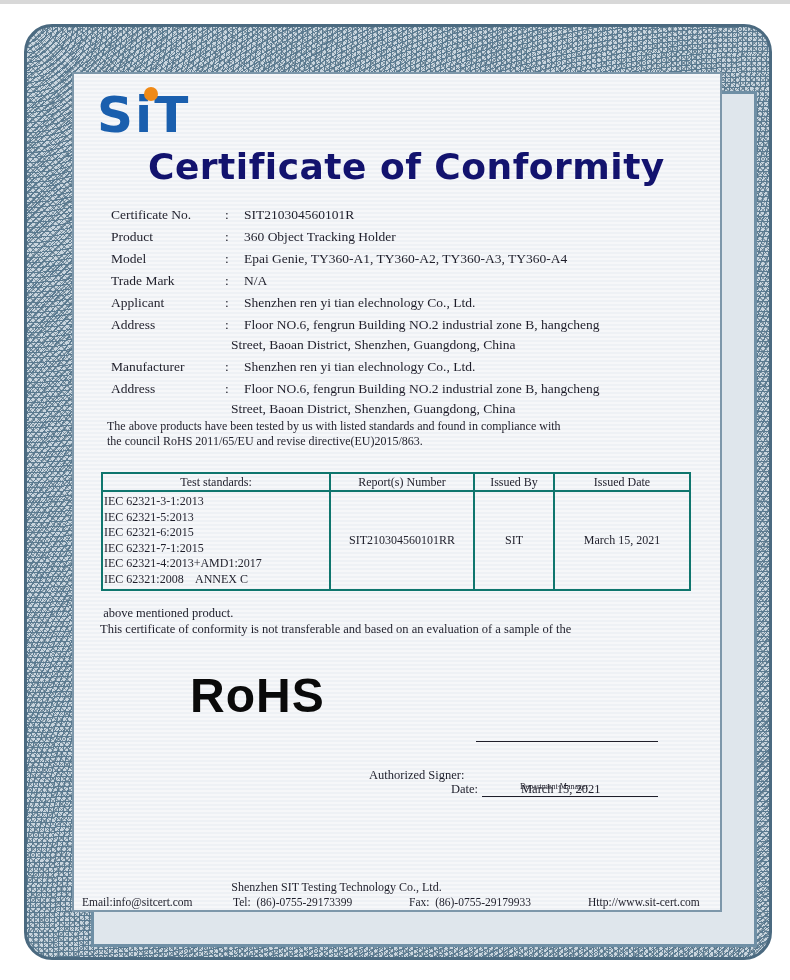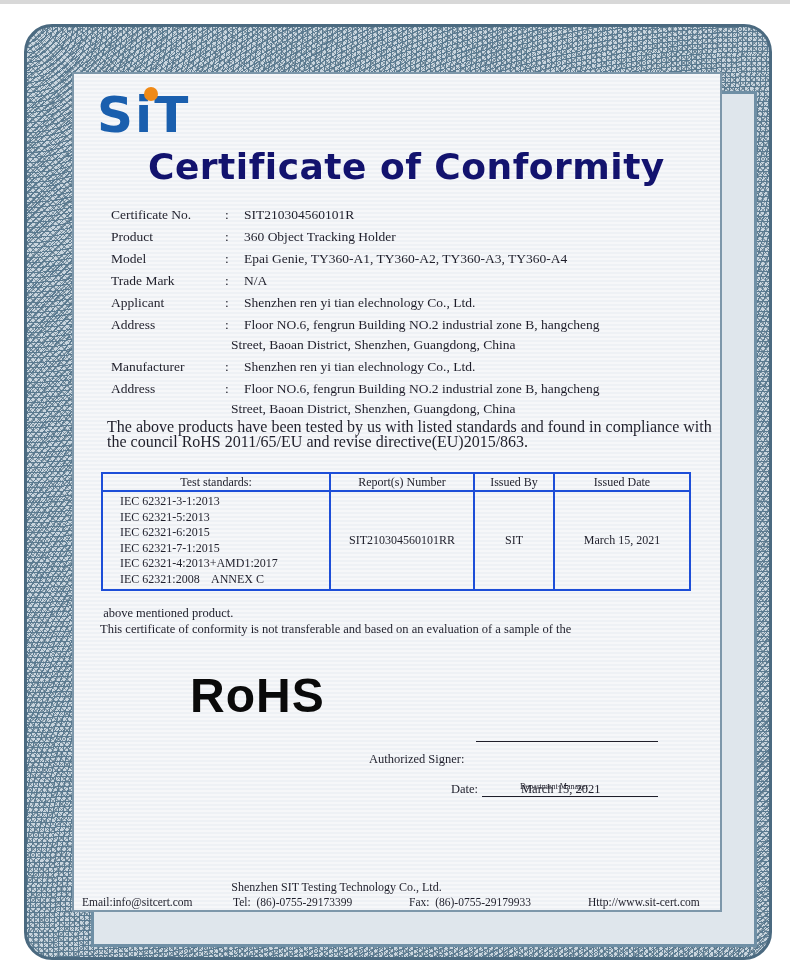--- a/index.html
+++ b/index.html
@@ -20,29 +20,29 @@
   .logo-text{font-family:"DejaVu Sans",sans-serif;font-weight:bold;font-size:50px;color:#1a5fae;letter-spacing:2px;line-height:50px;position:relative;}
   .logo-dot{position:absolute;left:47px;top:-3px;width:14px;height:14px;border-radius:50%;background:#f08a17;}
   .title{position:absolute;left:148px;top:146px;font-family:"DejaVu Sans",sans-serif;font-weight:bold;font-size:36px;color:#13136e;letter-spacing:0.5px;}
   .fields{position:absolute;left:111px;top:206px;font-size:13.5px;color:#1e1e2a;}
   .row{position:relative;height:22px;line-height:18px;}
   .row .lbl{position:absolute;left:0;width:110px;}
   .row .colon{position:absolute;left:114px;}
   .row .val{position:absolute;left:133px;white-space:nowrap;}
   .row.tall{height:42px;}
   .row .val2{position:absolute;left:120px;top:20px;white-space:nowrap;}
-  .stmt{position:absolute;left:107px;top:419px;font-size:16px;line-height:15px;color:#1e1e2a;}
+  .stmt{position:absolute;left:107px;top:419px;font-size:12px;line-height:15px;color:#1e1e2a;}
   table.std{position:absolute;left:101px;top:472px;border-collapse:collapse;font-size:12px;color:#1e1e2a;}
-  table.std th,table.std td{border:2px solid #1d4ed8;padding:0 4px;}
+  table.std th,table.std td{border:2px solid #0f766e;padding:0 4px;}
   table.std th{font-weight:normal;height:16px;line-height:16px;text-align:center;}
   table.std td{vertical-align:middle;text-align:center;}
-  table.std td.stds{text-align:left;line-height:15.5px;padding:2px 17px;margin-left:32px;}
+  table.std td.stds{text-align:left;line-height:15.5px;padding:2px 1px;margin-left:32px;}
   .note{position:absolute;left:100px;top:605px;font-size:12.5px;line-height:16px;color:#1e1e2a;}
   .rohs{position:absolute;left:162px;top:668px;font-family:"Liberation Sans",sans-serif;font-weight:bold;font-size:48px;color:#0a0a0a;letter-spacing:1px;margin-left:28px;}
-  .signer{position:absolute;left:369px;top:752px;font-size:12.5px;color:#1e1e2a;}
+  .signer{position:absolute;left:369px;top:768px;font-size:12.5px;color:#1e1e2a;}
   .signer-line{position:absolute;left:476px;top:741px;width:182px;border-bottom:1.5px solid #1e1e2a;}
   .dept{position:absolute;left:520px;top:749px;font-size:8px;color:#1e1e2a;margin-top:33px;}
   .date-lbl{position:absolute;left:451px;top:782px;font-size:12.5px;color:#1e1e2a;}
   .date-line{position:absolute;left:482px;top:796px;width:176px;border-bottom:1.5px solid #1e1e2a;}
   .date-val{position:absolute;left:521px;top:782px;font-size:12.5px;color:#1e1e2a;}
   .company{position:absolute;left:0;width:673px;top:880px;text-align:center;font-size:12px;color:#1e1e2a;}
   .contact{position:absolute;top:896px;font-size:11.5px;color:#1e1e2a;white-space:nowrap;}
 </style>
 </head>
 <body>

